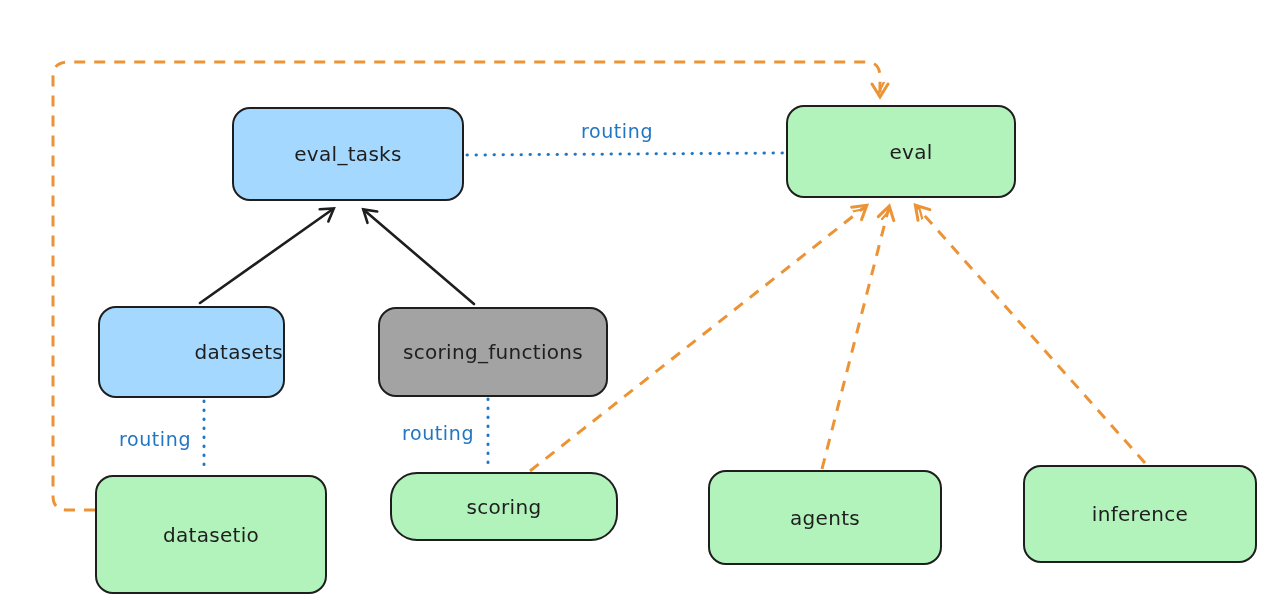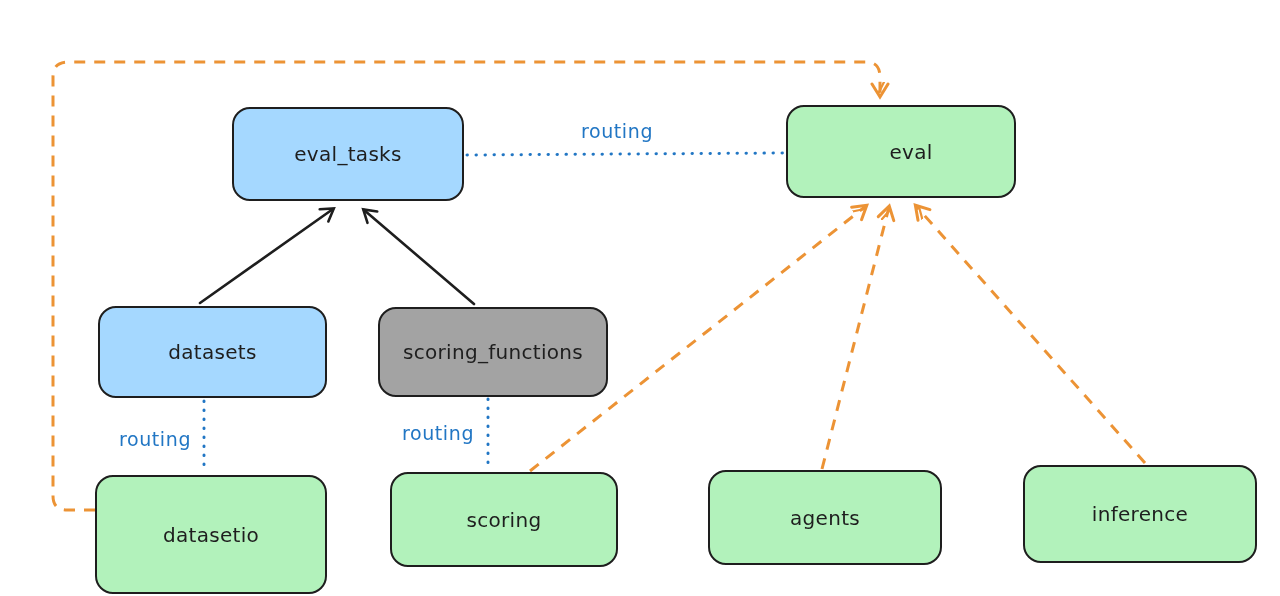--- a/index.html
+++ b/index.html
@@ -69,33 +69,33 @@
   </svg>
 
   <div class="node" style="left: 232px; top: 107px; width: 232px; height: 94px; background: rgb(165, 216, 255);">
     <span>eval_tasks</span>
   </div>
 
   <div class="node" style="left: 786px; top: 105px; width: 230px; height: 93px; background: rgb(178, 242, 187); padding-left: 20px;">
     <span>eval</span>
   </div>
 
-  <div class="node" style="left: 98px; top: 306px; width: 229px; height: 92px; background: rgb(165, 216, 255);">
+  <div class="node" style="left: 98px; top: 306px; width: 187px; height: 92px; background: rgb(165, 216, 255); justify-content: flex-end;">
     <span>datasets</span>
   </div>
 
   <div class="node" style="left: 378px; top: 307px; width: 230px; height: 90px; background: #a3a3a3;">
     <span>scoring_functions</span>
   </div>
 
   <div class="node" style="left: 95px; top: 475px; width: 232px; height: 119px; background: rgb(178, 242, 187);">
     <span>datasetio</span>
   </div>
 
-  <div class="node" style="left: 390px; top: 472px; width: 228px; height: 95px; background: rgb(178, 242, 187);">
+  <div class="node" style="left: 390px; top: 472px; width: 228px; height: 69px; background: rgb(178, 242, 187); border-radius: 27px;">
     <span>scoring</span>
   </div>
 
   <div class="node" style="left: 708px; top: 470px; width: 234px; height: 95px; background: rgb(178, 242, 187);">
     <span>agents</span>
   </div>
 
   <div class="node" style="left: 1023px; top: 465px; width: 234px; height: 98px; background: rgb(178, 242, 187);">
     <span>inference</span>
   </div>

